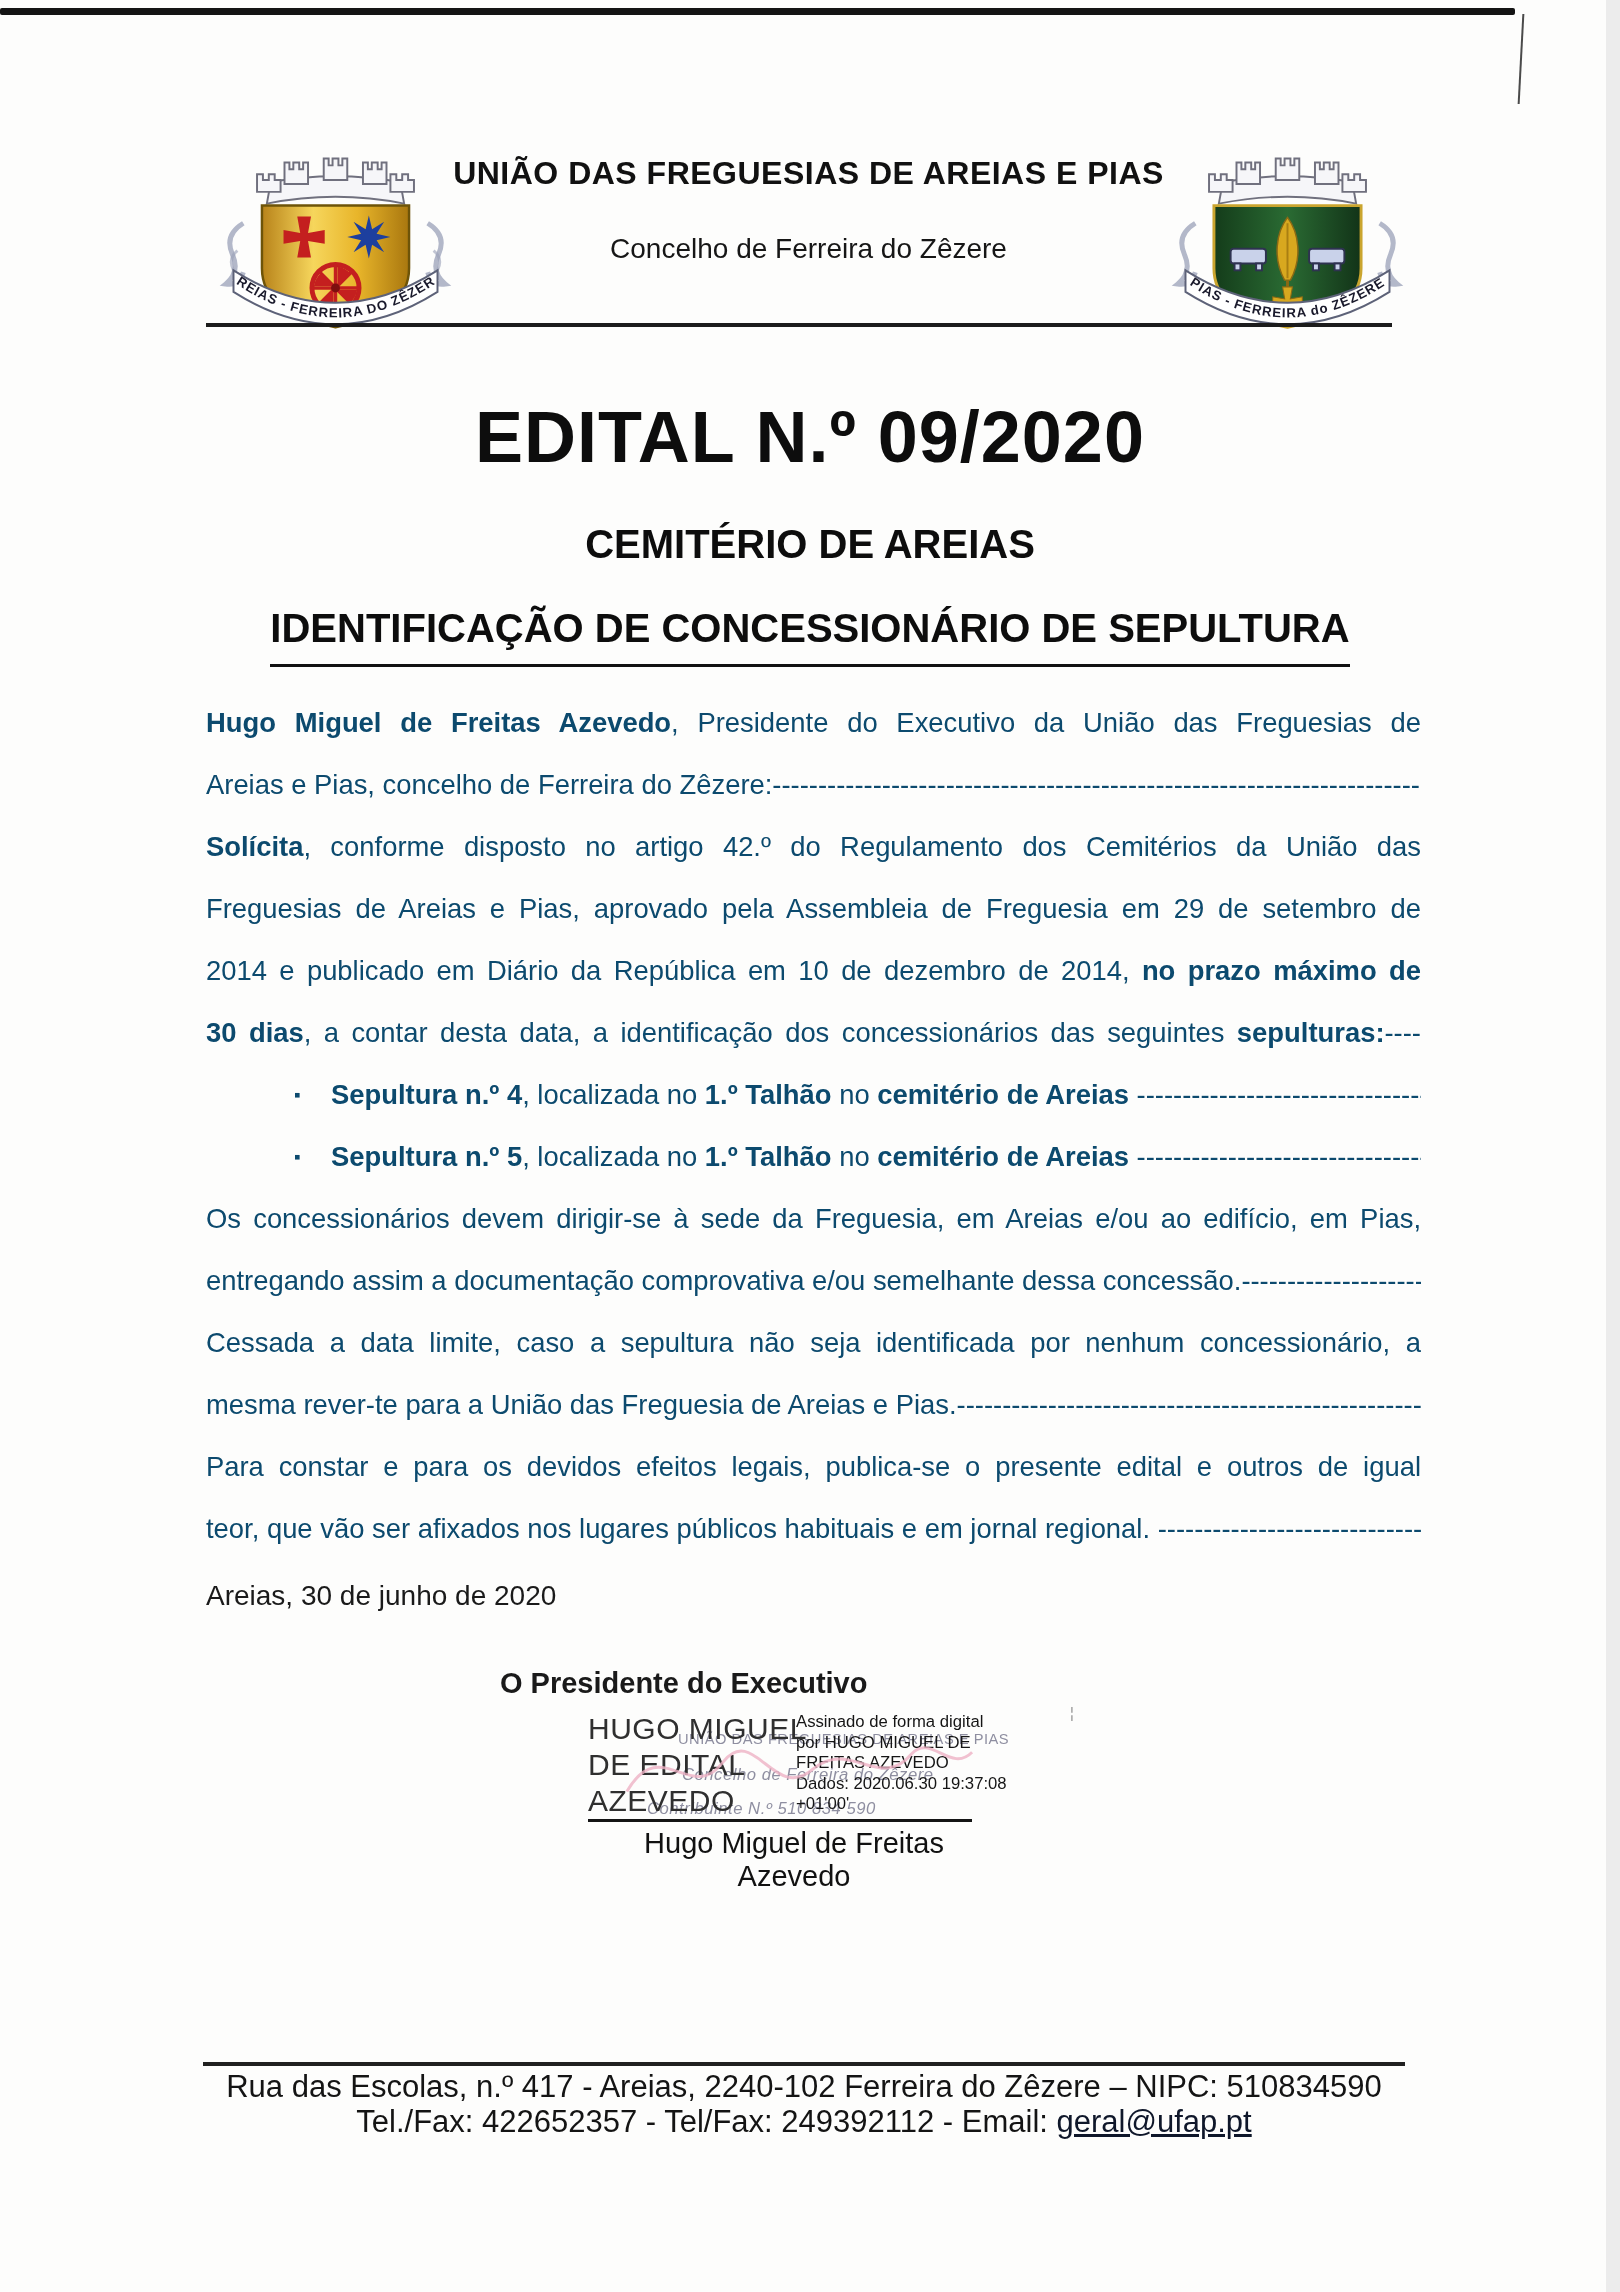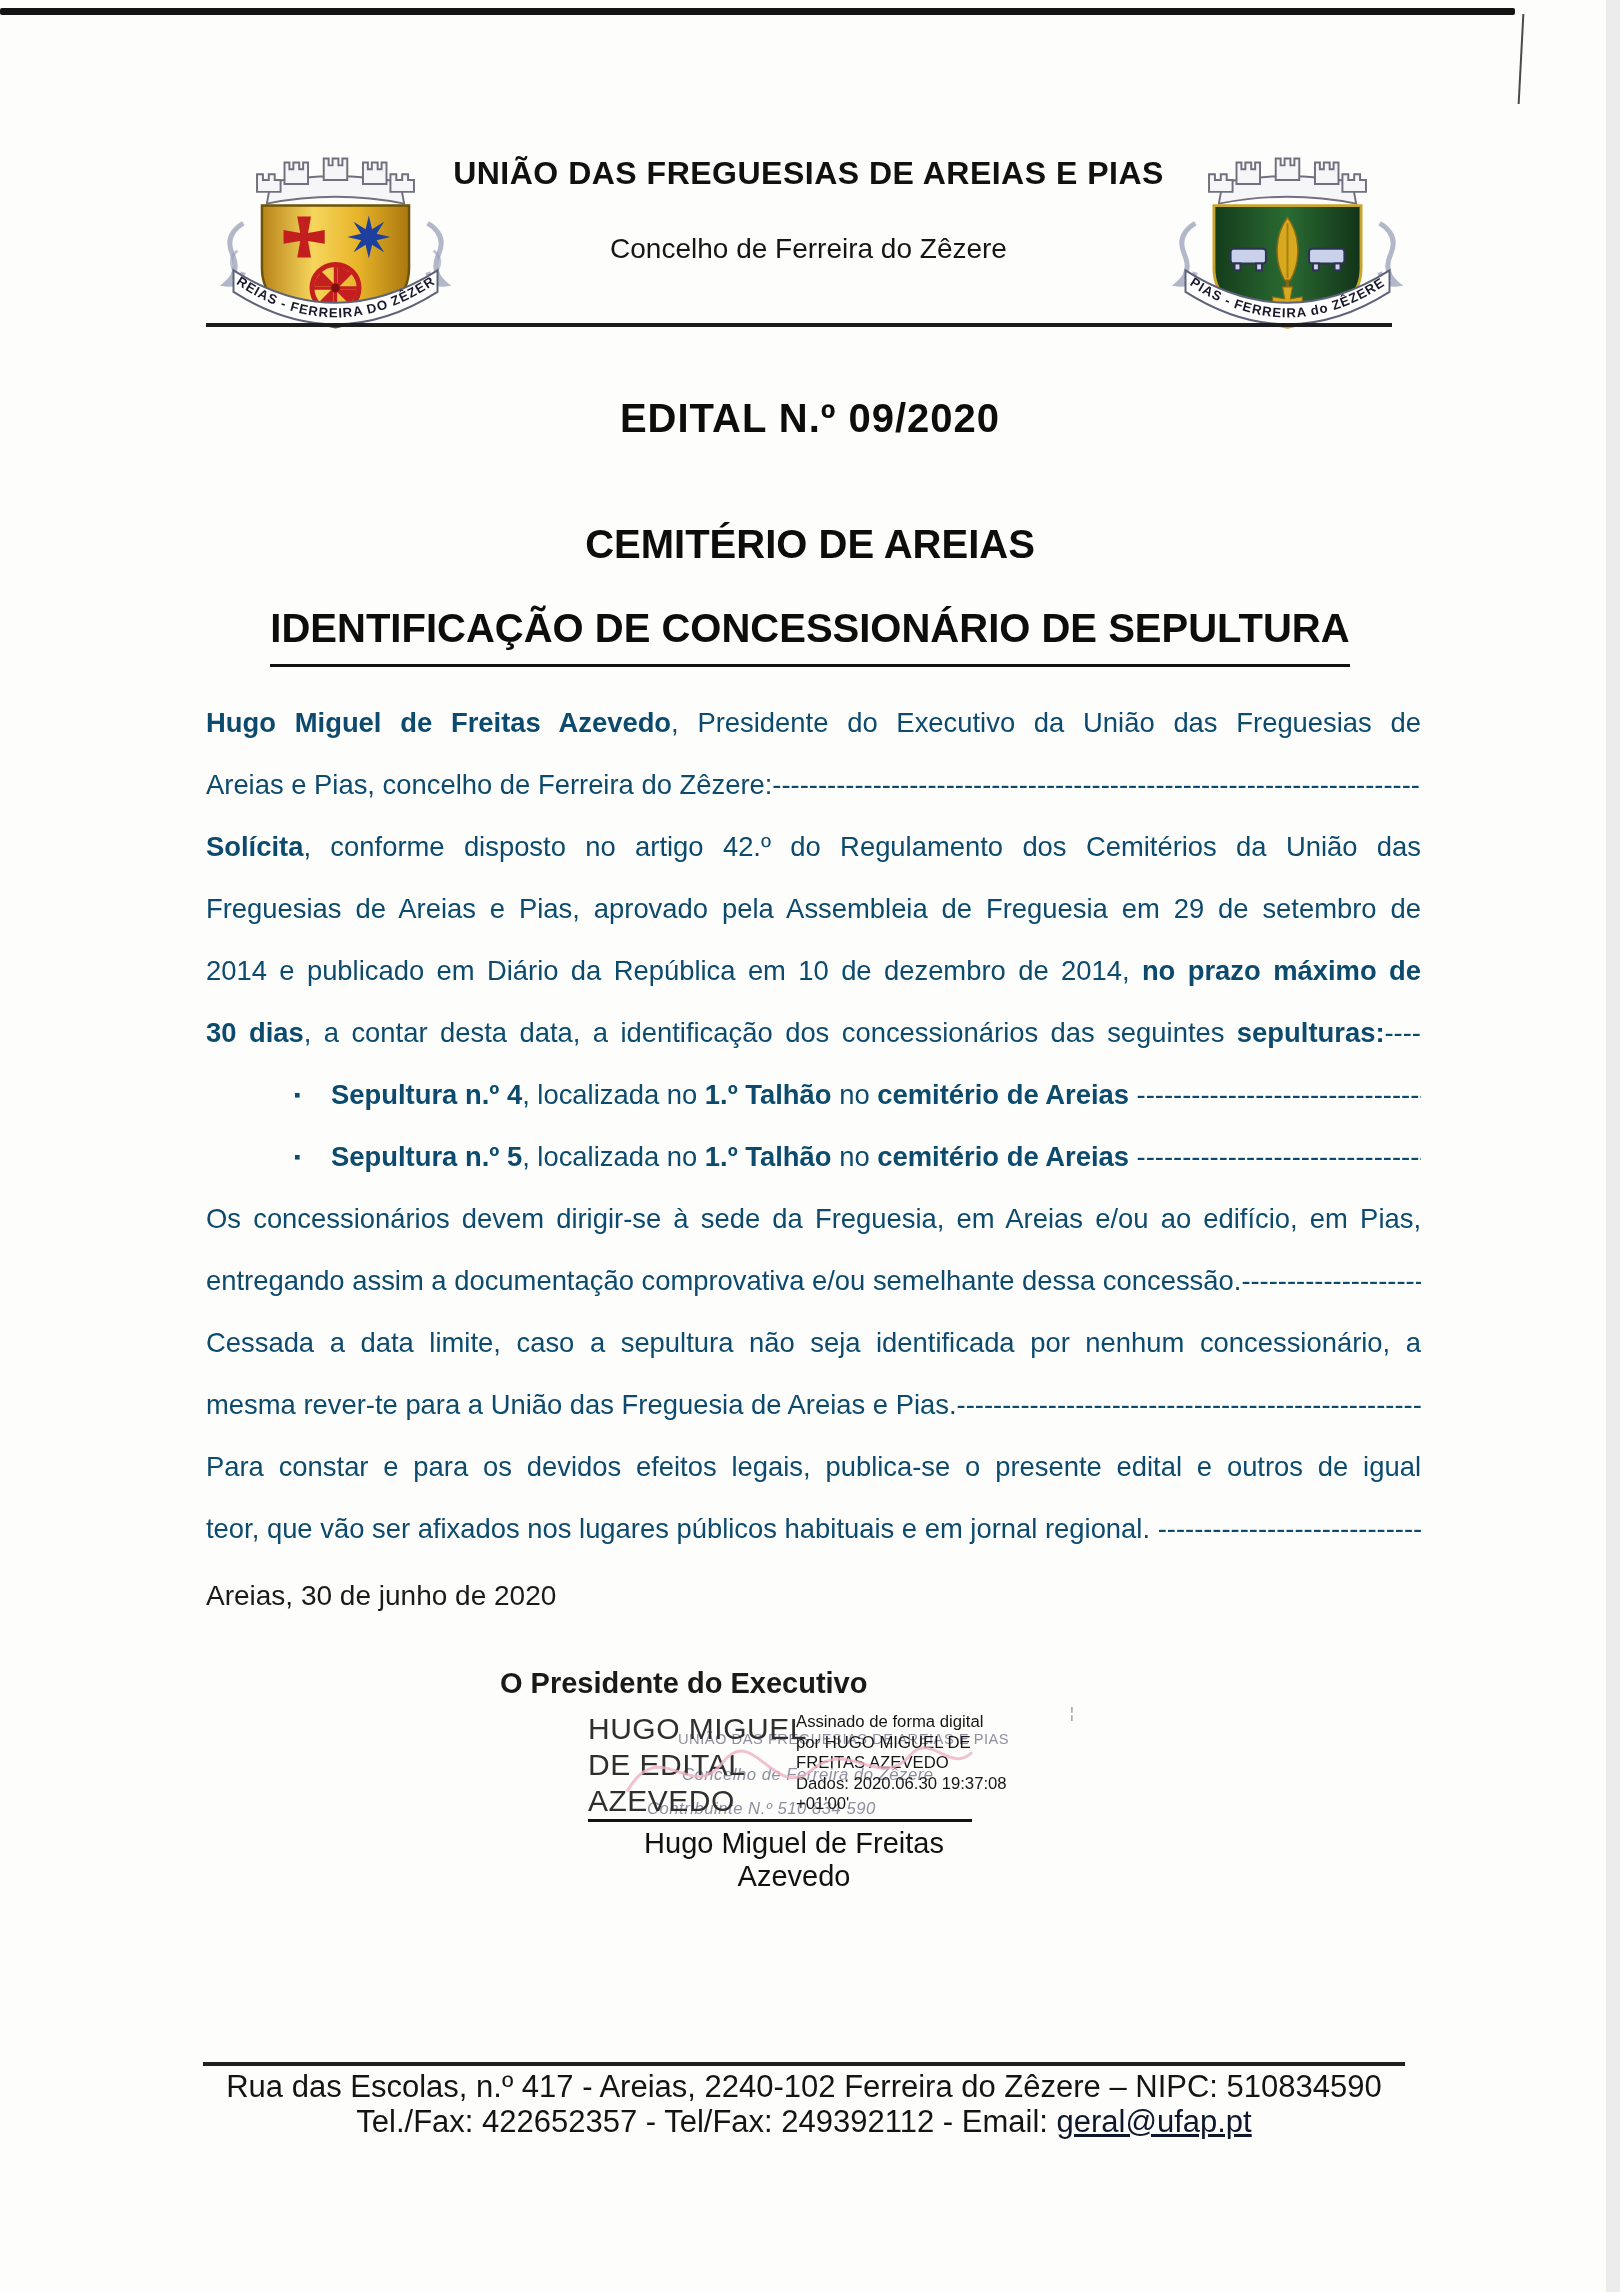--- a/index.html
+++ b/index.html
@@ -13,21 +13,21 @@
   .mark{color:#8f8f8f;font-size:14.7px;}
   
   .crest{width:255px;height:206px;}
   .header-text{left:400px;top:155px;width:817px;text-align:center;}
   .org-title{font-size:32px;font-weight:bold;letter-spacing:0.5px;white-space:nowrap;color:#111;}
   .org-subtitle{font-size:28px;margin-top:41px;color:#161616;}
   .rule{background:#1c1c1c;}
   .header-rule{left:206px;top:323px;width:1186px;height:3.9px;}
   
   .center-row{left:0;top:0;width:1620px;text-align:center;}
-  .t-edital{top:396px;font-size:40px;font-weight:bold;letter-spacing:1px;color:#0d0d0d;}
+  .t-edital{top:396px;font-size:72px;font-weight:bold;letter-spacing:1px;color:#0d0d0d;}
   .t-cemiterio{top:522px;font-size:40px;font-weight:bold;color:#0d0d0d;}
   .t-ident{top:606px;font-size:40px;font-weight:bold;color:#0d0d0d;}
   .t-ident .u{display:inline-block;border-bottom:3.9px solid #111;padding-bottom:13px;}
   
   .body-text{left:206px;top:692px;width:1215px;}
   .bline{height:62px;line-height:62px;font-size:27.4px;color:#0c4a6e;}
   .bline.just{text-align:justify;text-align-last:justify;}
   .bline.clip{white-space:nowrap;overflow:hidden;}
   .bline .b{font-weight:bold;}
   .bline.bullet{padding-left:125px;position:relative;width:1090px;}

